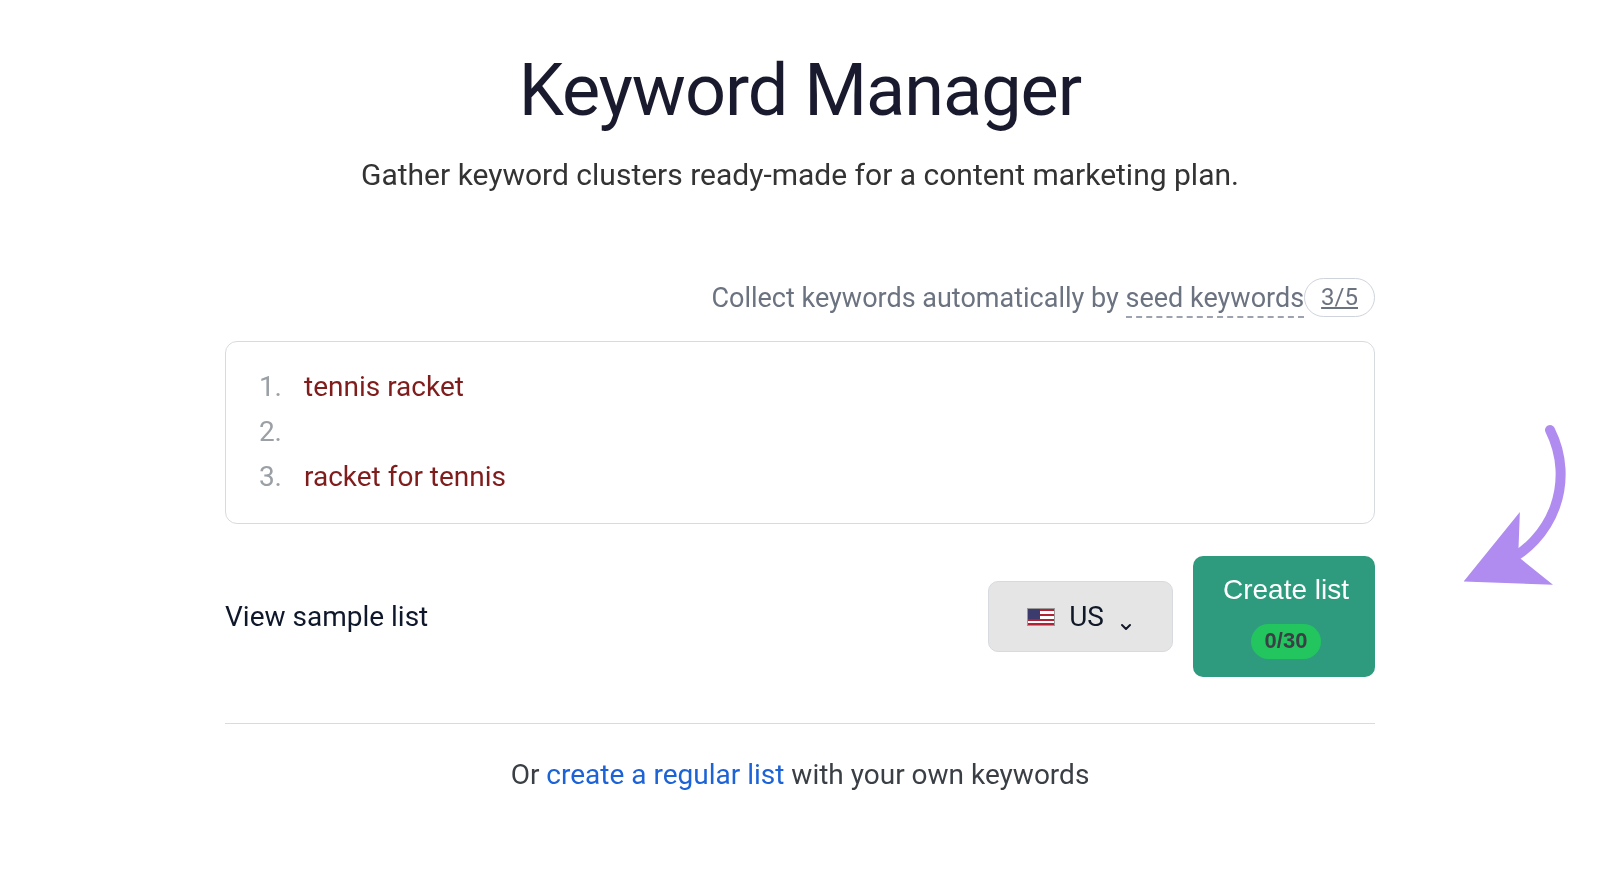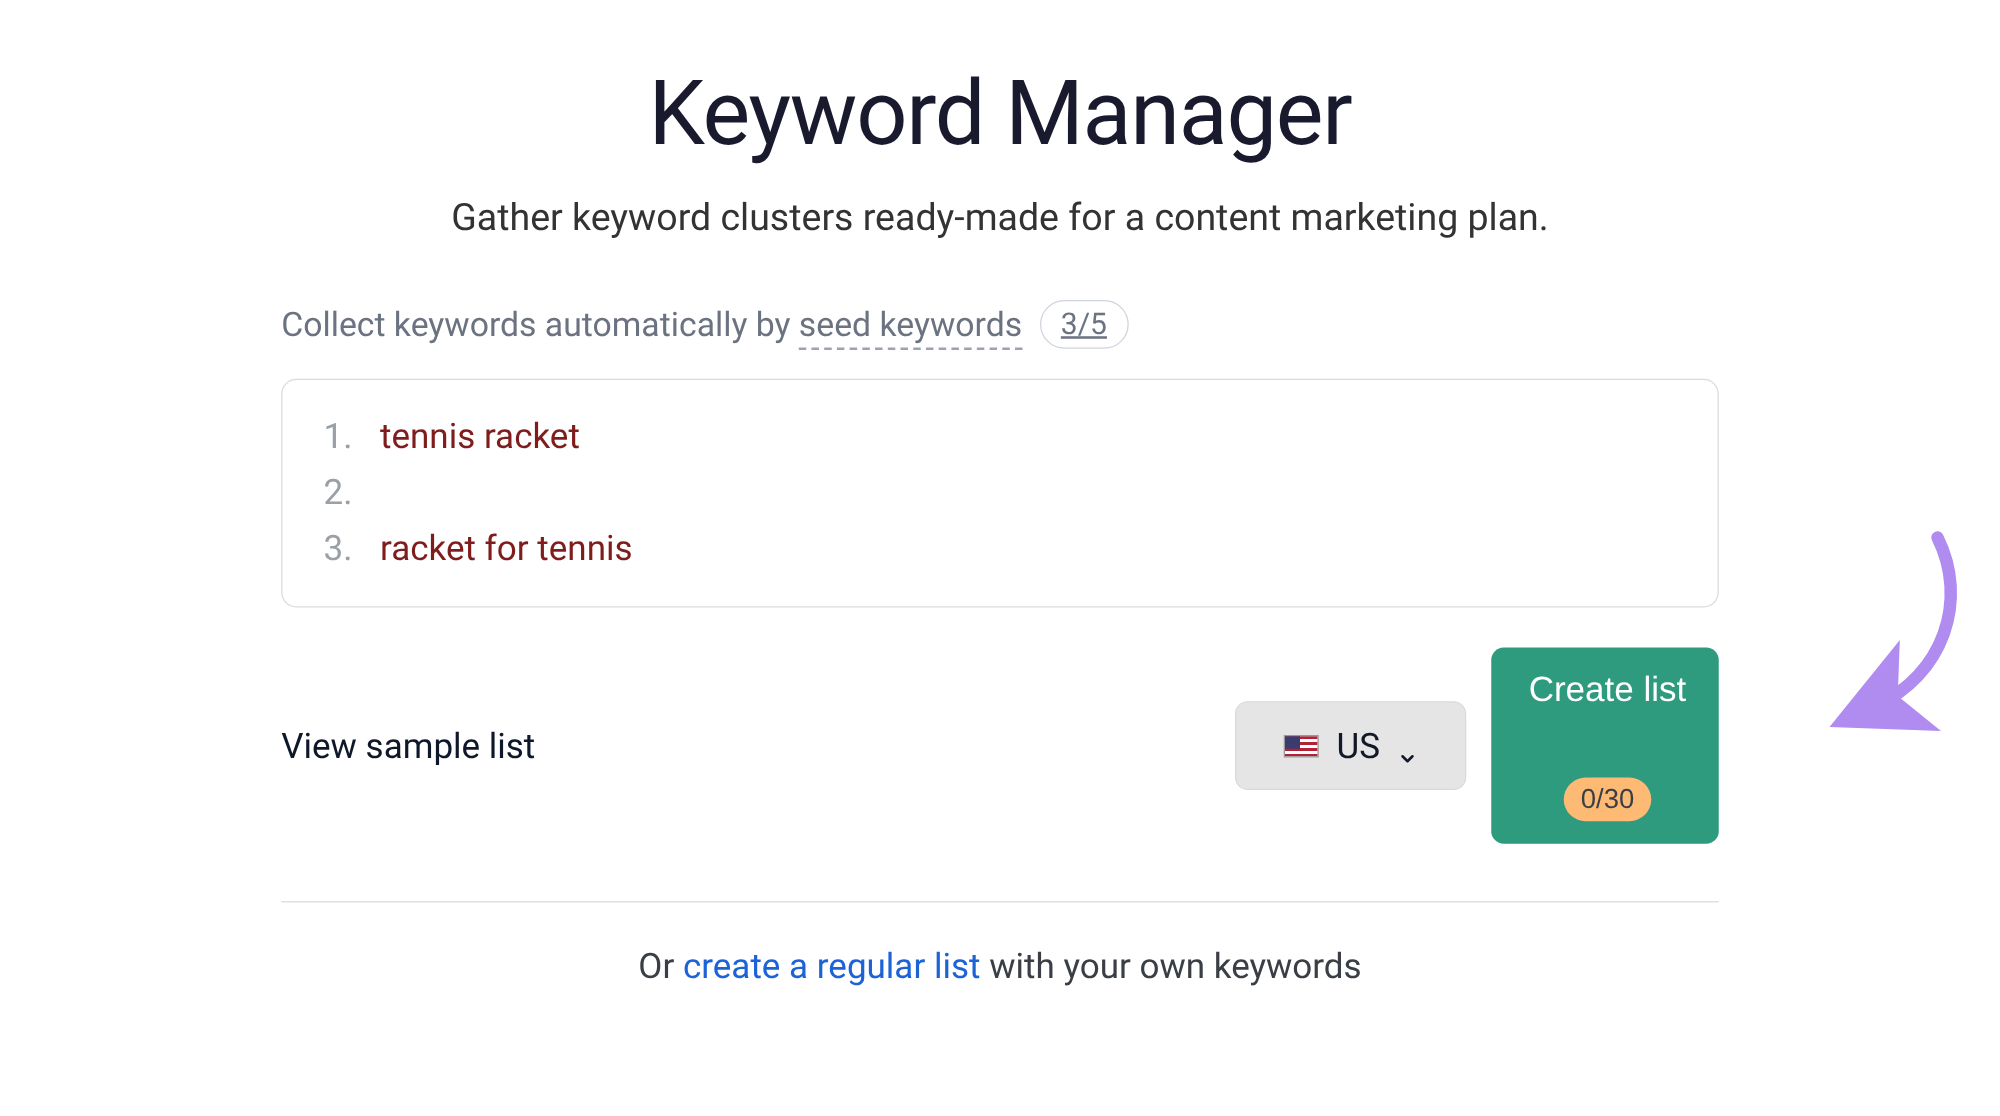--- a/index.html
+++ b/index.html
@@ -23,26 +23,27 @@
     color: #1a1a2e;
     letter-spacing: -1px;
   }
   .subtitle {
     text-align: center;
     font-size: 30px;
     color: #333;
     margin-top: 24px;
   }
   .collect-row {
-    margin-top: 48px;
-    display: flex;
-    align-items: center;
-    gap: 14px;
+    margin-top: 86px;
+    display: flex;
+    align-items: center;
+    gap: 0;
     font-size: 27px;
     color: #6b7280;
+    justify-content: flex-end;
   }
   .seed-underline {
     border-bottom: 2px dashed #9ca3af;
     padding-bottom: 2px;
   }
   .count-badge {
     border: 1.5px solid #cfd4dc;
     border-radius: 999px;
     padding: 4px 16px 5px;
     font-size: 24px;
@@ -132,27 +133,26 @@
     color: #fff;
     font-size: 28px;
     font-weight: 500;
     border: none;
     border-radius: 10px;
     padding: 18px 26px 18px 30px;
     cursor: pointer;
     flex-direction: column;
   }
   .create-badge {
-    background: #fdba74;
+    background: #22c55e;
     color: #3a3f45;
     border-radius: 999px;
     padding: 4px 14px 5px;
     font-size: 22px;
-    font-weight: 400;
-    margin-top: 36px;
+    font-weight: 700;
   }
   .divider {
     margin-top: 46px;
     border: none;
     border-top: 1.5px solid #d7dbe0;
   }
   .or-line {
     text-align: center;
     font-size: 28px;
     color: #3a3f45;

